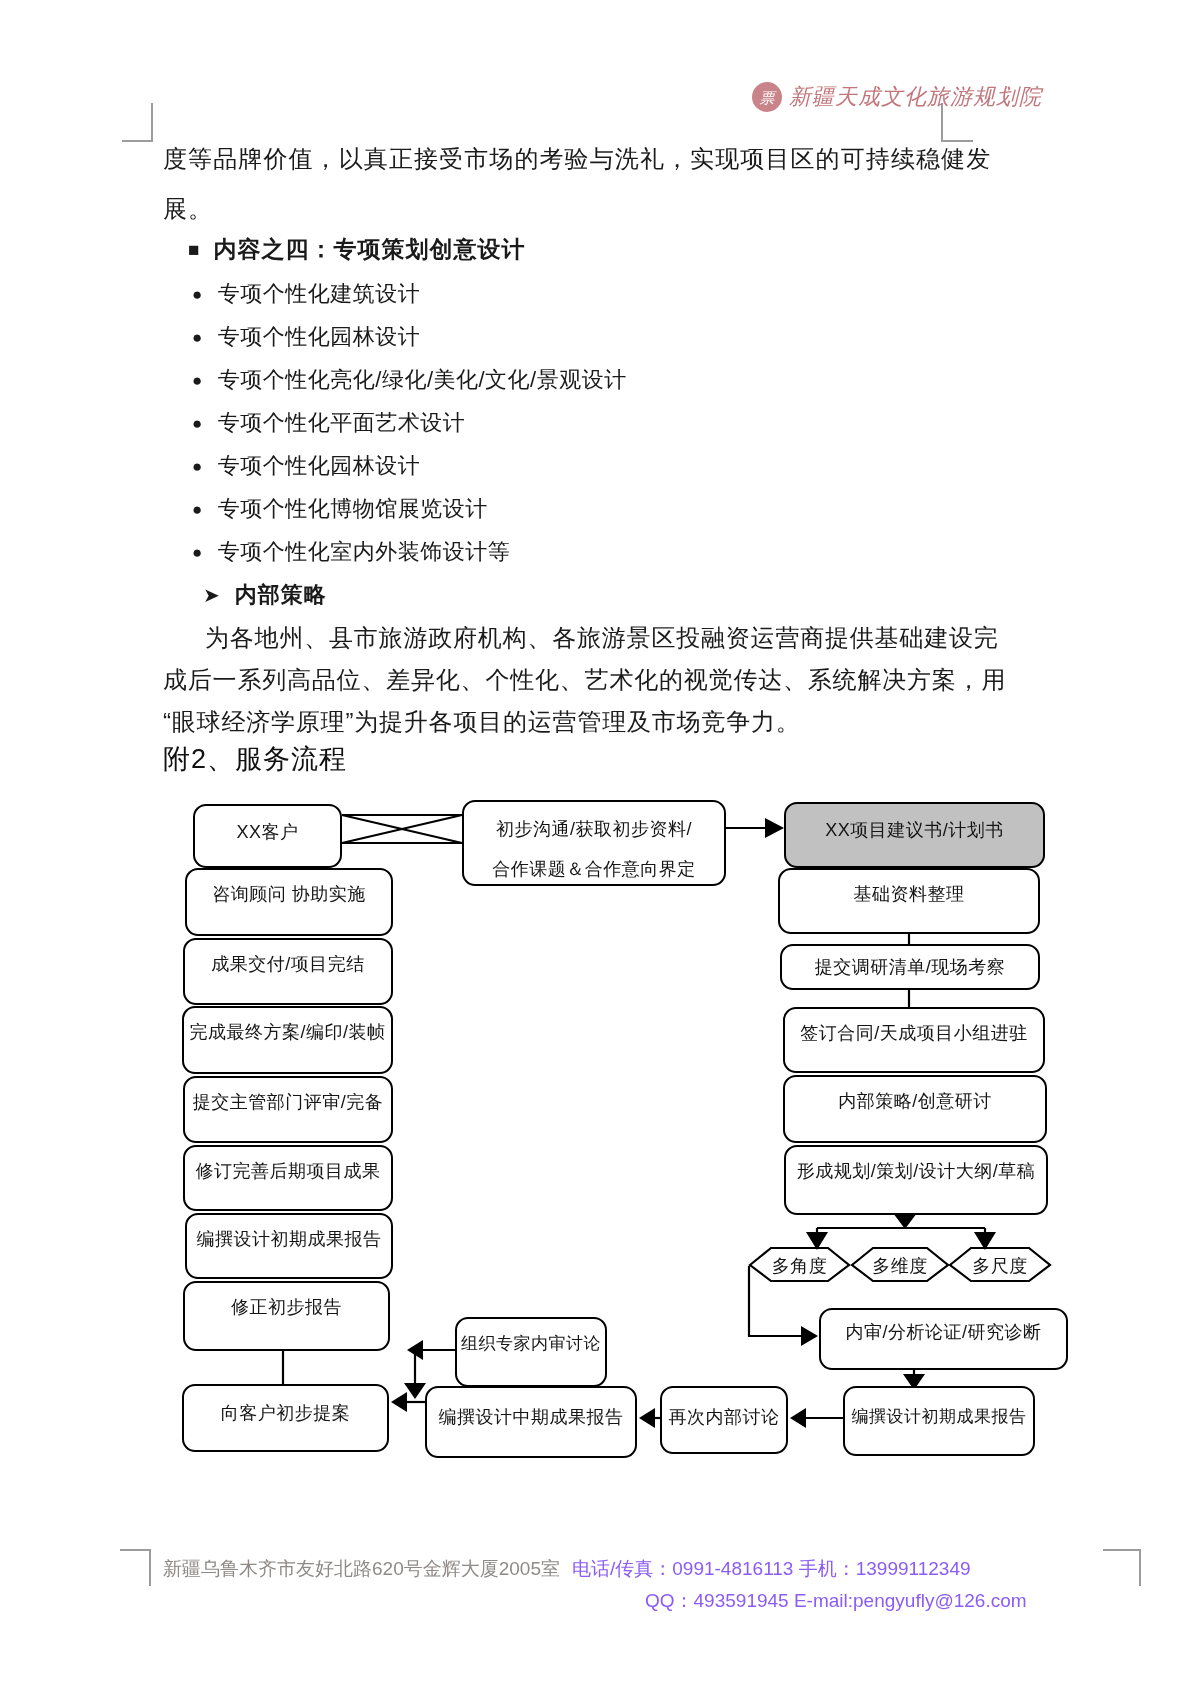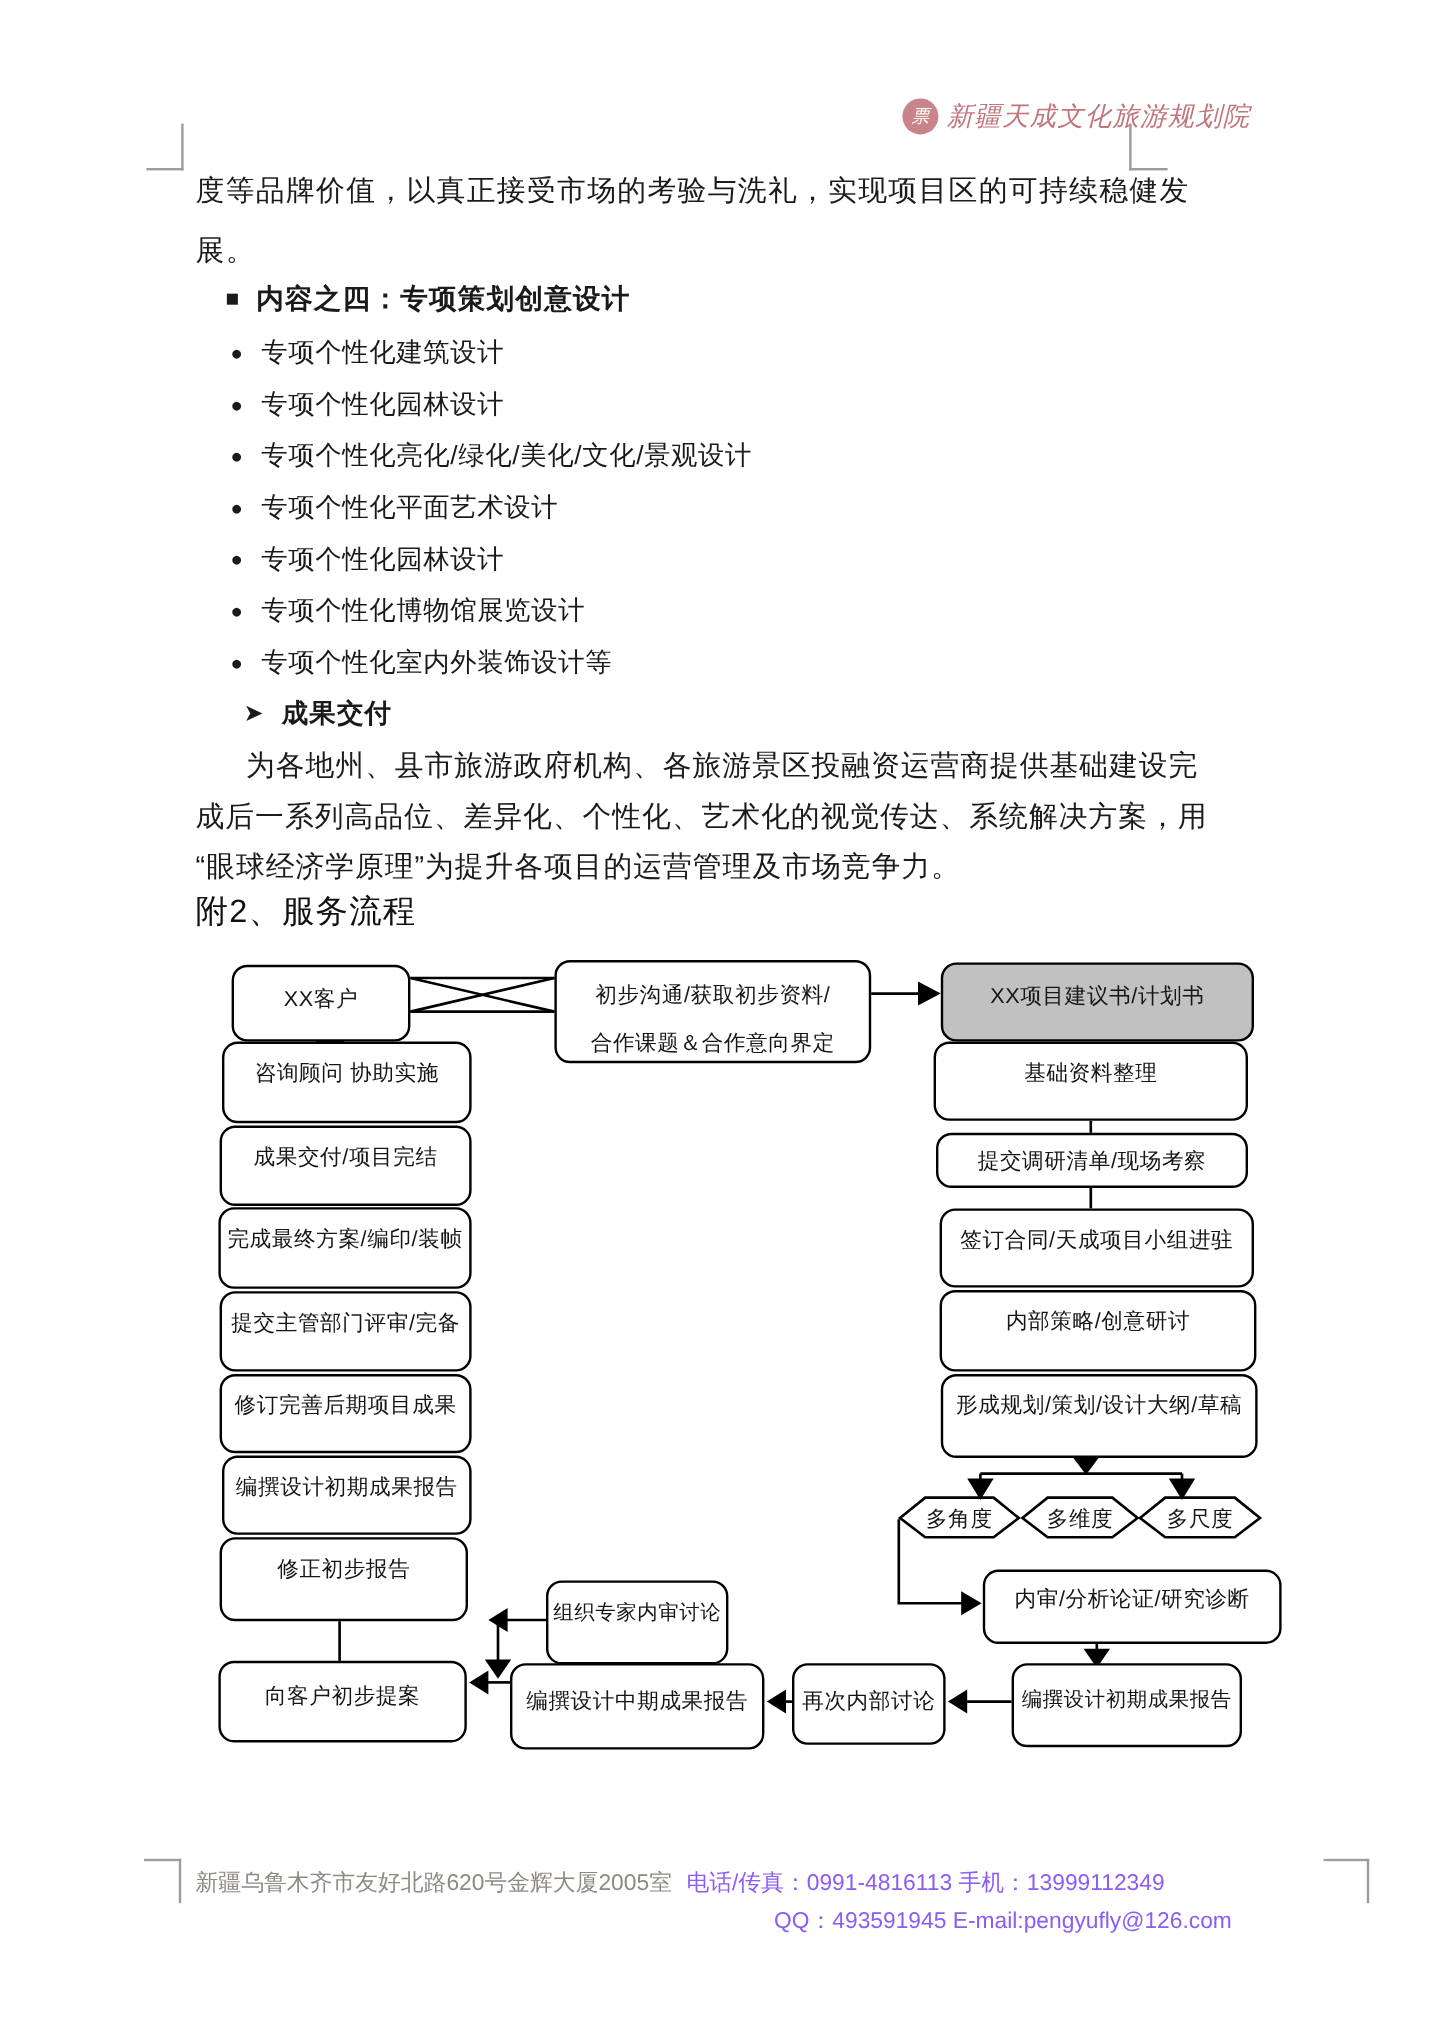--- a/index.html
+++ b/index.html
@@ -106,21 +106,21 @@
         <span>专项个性化博物馆展览设计</span>
       </li>
     <li>
         <span class="dot">●</span>
         <span>专项个性化室内外装饰设计等</span>
       </li>
   </ul>
 
   <div class="h-sv">
     <span class="ar">➤</span>
-    <span class="t">成果交付</span>
+    <span class="t">内部策略</span>
   </div>
   <div class="body-line" style="left:205px;top:622px;letter-spacing:0.8px;">为各地州、县市旅游政府机构、各旅游景区投融资运营商提供基础建设完</div>
   <div class="body-line" style="left:163px;top:664px;letter-spacing:0.8px;">成后一系列高品位、差异化、个性化、艺术化的视觉传达、系统解决方案，用</div>
   <div class="body-line" style="left:163px;top:706px;letter-spacing:0.8px;">“眼球经济学原理”为提升各项目的运营管理及市场竞争力。</div>
 
   <div class="flow-title">附2、服务流程</div>
 
   <svg class="wires" width="1200" height="1697" viewBox="0 0 1200 1697">
     <g stroke="#000" stroke-width="2.2" fill="none">
 

